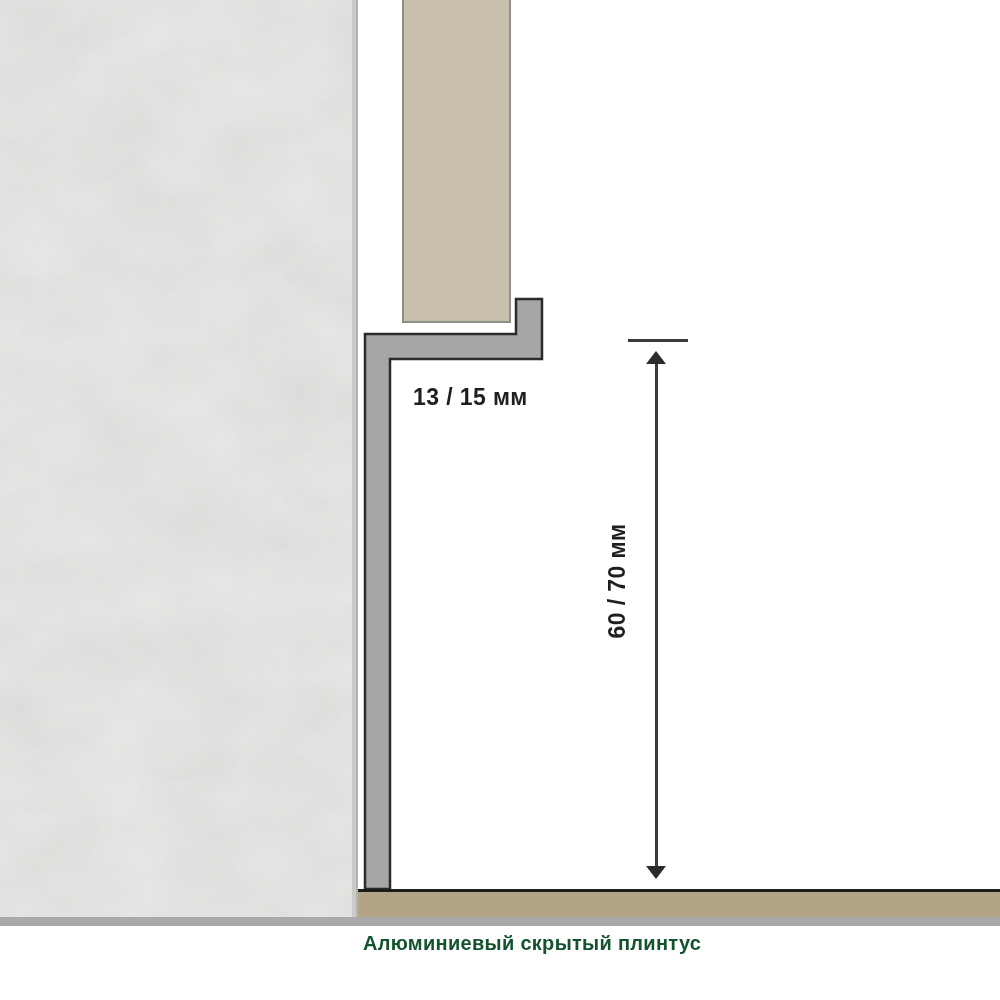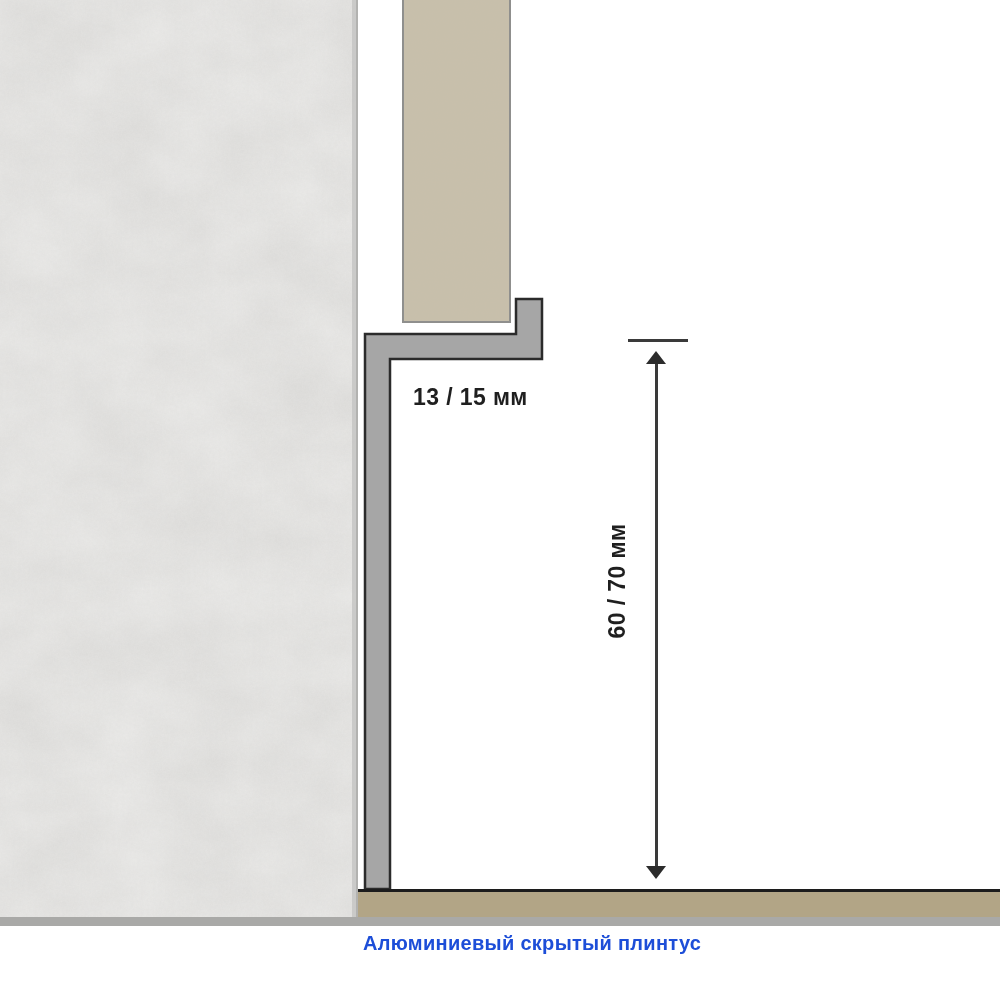--- a/index.html
+++ b/index.html
@@ -68,21 +68,21 @@
   }
   .dim-label-top { left: 413px; top: 384px; }
   .dim-label-height {
     left: 617px; top: 581px;
     transform: translate(-50%, -50%) rotate(-90deg);
   }
 
   
   .caption {
     position: absolute; left: 363px; top: 930px;
-    color: #1d4ed8;
+    color: #14532d;
     font-size: 20px;
     font-weight: 700;
     letter-spacing: 0.3px;
     line-height: 26px;
     white-space: nowrap;
   }
 </style>
 </head>
 <body>
 

